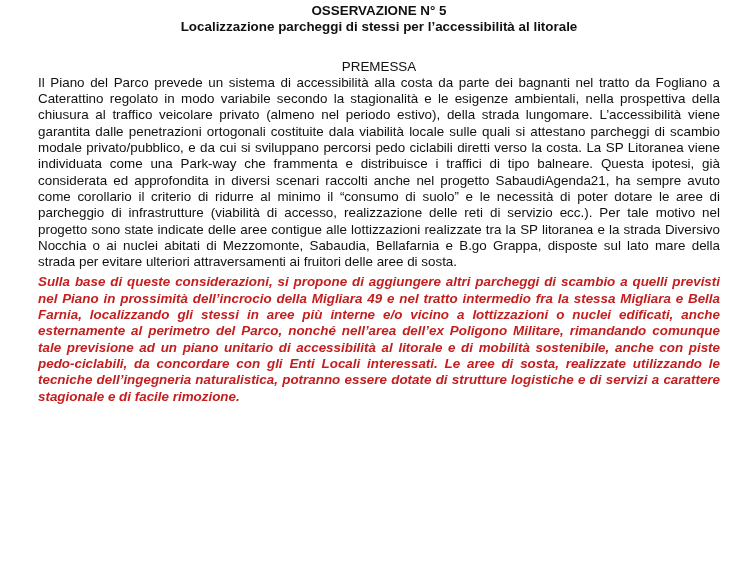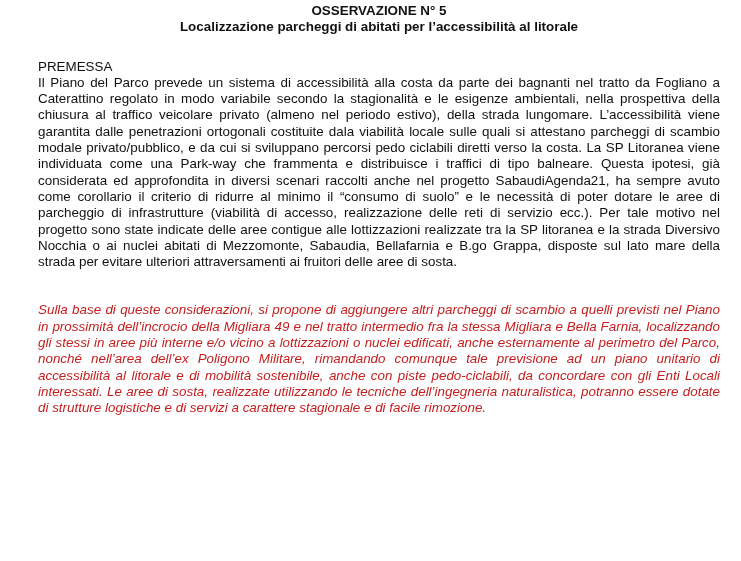--- a/index.html
+++ b/index.html
@@ -28,44 +28,46 @@
   .doc-subtitle {
     text-align: center;
     font-weight: bold;
     margin: 0 0 1px 0;
   }
   .para {
     text-align: justify;
     margin: 0;
   }
   .section-heading {
+    text-align: center;
     font-weight: normal;
     margin: 0;
   }
   .premessa-heading {
     margin-top: 23px;
   }
   .proposta-heading {
     margin-top: 27px;
     color: var(--accent-red, #c41e1e);
   }
   .proposta-body {
-    margin-top: 32px;
+    margin-top: 4px;
     color: var(--accent-red, #c41e1e);
     font-style: italic;
+    font-weight: bold;
   }
 </style>
 </head>
 <body>
 
 <div class="page">
 
   <h1 class="doc-title" style="font-size:13.4px;">OSSERVAZIONE N° 5</h1>
 
-  <h2 class="doc-subtitle" style="font-size:13.4px;">Localizzazione parcheggi di abitati per l’accessibilità al litorale</h2>
+  <h2 class="doc-subtitle" style="font-size:13.4px;">Localizzazione parcheggi di stessi per l’accessibilità al litorale</h2>
 
 
   <div class="section-heading premessa-heading">PREMESSA</div>
 
   <p class="para">Il Piano del Parco prevede un sistema di accessibilità alla costa da parte dei bagnanti nel tratto da Fogliano a Caterattino regolato in modo variabile secondo la stagionalità e le esigenze ambientali, nella prospettiva della chiusura al traffico veicolare privato (almeno nel periodo estivo), della strada lungomare. L’accessibilità viene garantita dalle penetrazioni ortogonali costituite dala viabilità locale sulle quali si attestano parcheggi di scambio modale privato/pubblico, e da cui si sviluppano percorsi pedo ciclabili diretti verso la costa. La SP Litoranea viene individuata come una Park-way che frammenta e distribuisce i traffici di tipo balneare. Questa ipotesi, già considerata ed approfondita in diversi scenari raccolti anche nel progetto SabaudiAgenda21, ha sempre avuto come corollario il criterio di ridurre al minimo il “consumo di suolo” e le necessità di poter dotare le aree di parcheggio di infrastrutture (viabilità di accesso, realizzazione delle reti di servizio ecc.). Per tale motivo nel progetto sono state indicate delle aree contigue alle lottizzazioni realizzate tra la SP litoranea e la strada Diversivo Nocchia o ai nuclei abitati di Mezzomonte, Sabaudia, Bellafarnia e B.go Grappa, disposte sul lato mare della strada per evitare ulteriori attraversamenti ai fruitori delle aree di sosta.</p>
 
 
   <p class="para proposta-body">Sulla base di queste considerazioni, si propone di aggiungere altri parcheggi di scambio a quelli previsti nel Piano in prossimità dell’incrocio della Migliara 49 e nel tratto intermedio fra la stessa Migliara e Bella Farnia, localizzando gli stessi in aree più interne e/o vicino a lottizzazioni o nuclei edificati, anche esternamente al perimetro del Parco, nonché nell’area dell’ex Poligono Militare, rimandando comunque tale previsione ad un piano unitario di accessibilità al litorale e di mobilità sostenibile, anche con piste pedo-ciclabili, da concordare con gli Enti Locali interessati. Le aree di sosta, realizzate utilizzando le tecniche dell’ingegneria naturalistica, potranno essere dotate di strutture logistiche e di servizi a carattere stagionale e di facile rimozione.</p>
 
 </div>

